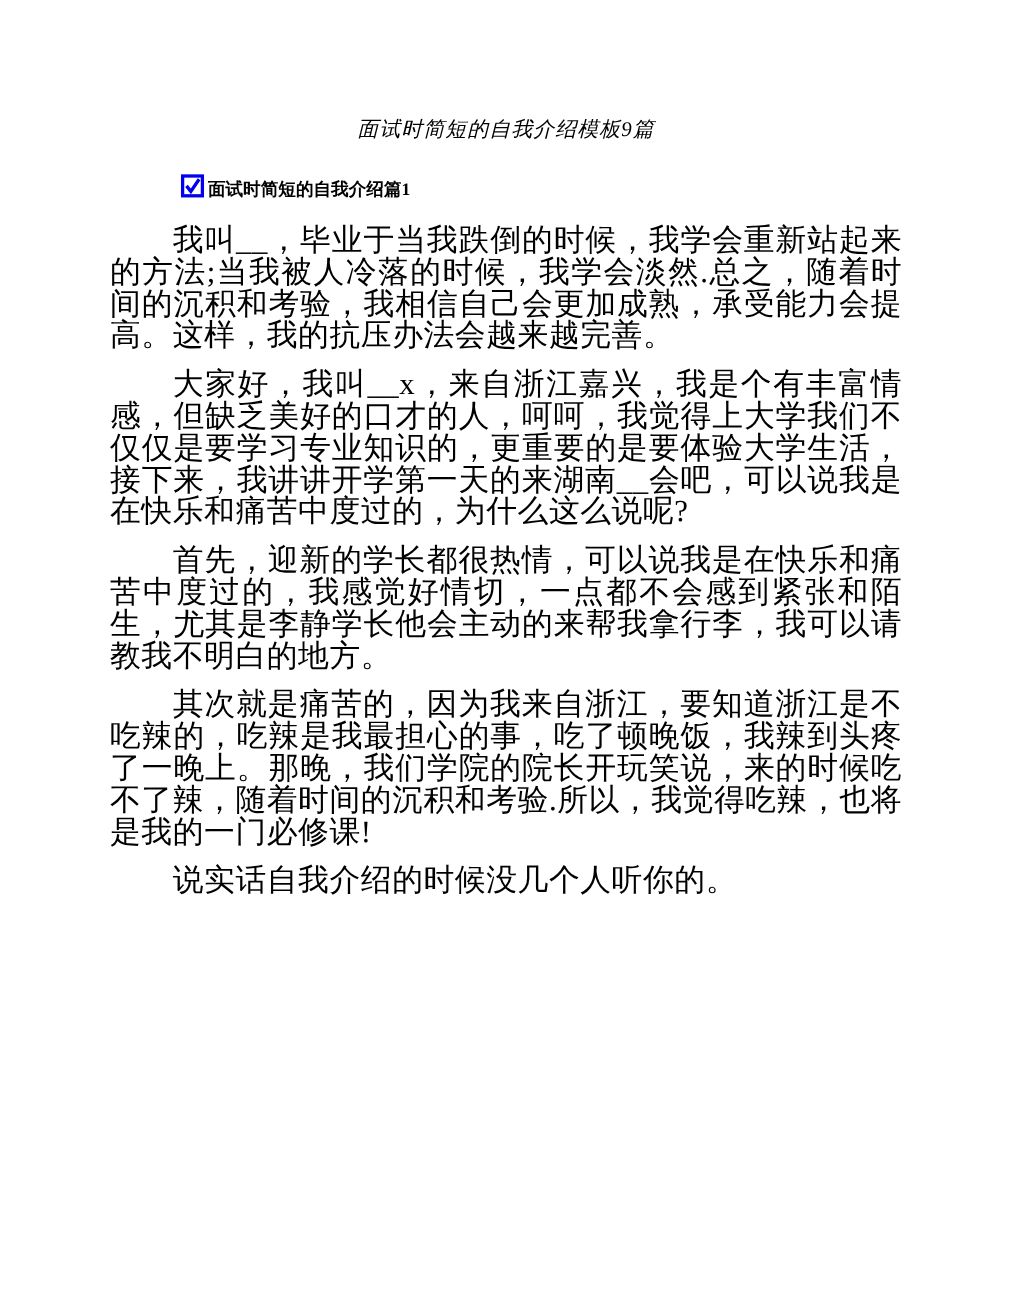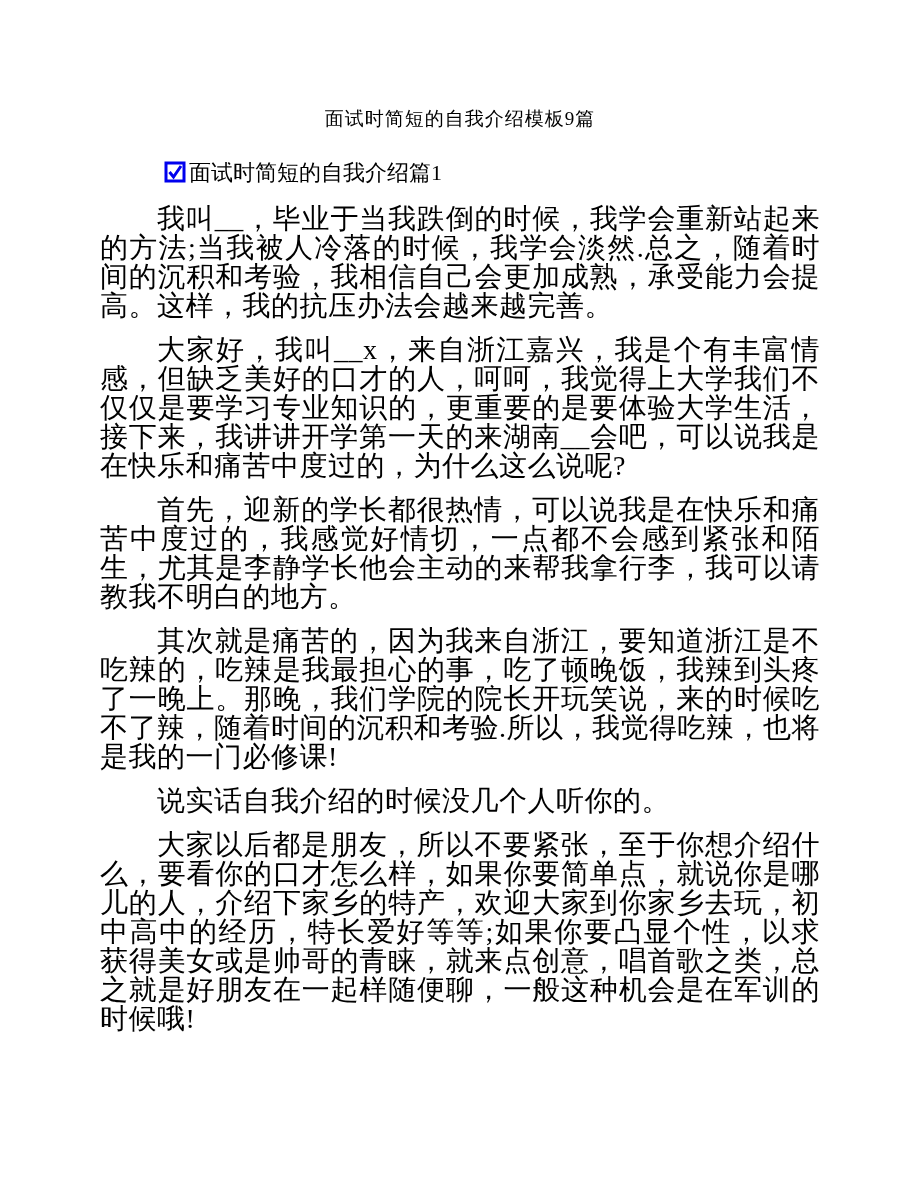--- a/index.html
+++ b/index.html
@@ -21,24 +21,25 @@
     padding: 106px 100px 40px 100px;
     background: #ffffff;
   }
   .doc-title {
     font-size: 19px;
     font-weight: 400;
     text-align: center;
     letter-spacing: 1px;
     line-height: 26px;
     margin: 0 0 26px 0;
+    font-style: italic;
   }
   .section-heading {
-    font-size: 22px;
-    font-weight: 400;
+    font-size: 16px;
+    font-weight: 700;
     line-height: 30px;
     margin: 24px 0 16px 0;
     padding-left: 64px;
     white-space: nowrap;
   }
   .checkbox {
     display: inline-block;
     width: 22px;
     height: 22px;
     vertical-align: -3px;
@@ -71,16 +72,15 @@
 
 
   <p class="para">大家好，我叫__x，来自浙江嘉兴，我是个有丰富情感，但缺乏美好的口才的人，呵呵，我觉得上大学我们不仅仅是要学习专业知识的，更重要的是要体验大学生活，接下来，我讲讲开学第一天的来湖南__会吧，可以说我是在快乐和痛苦中度过的，为什么这么说呢?</p>
 
   <p class="para">首先，迎新的学长都很热情，可以说我是在快乐和痛苦中度过的，我感觉好情切，一点都不会感到紧张和陌生，尤其是李静学长他会主动的来帮我拿行李，我可以请教我不明白的地方。</p>
 
   <p class="para">其次就是痛苦的，因为我来自浙江，要知道浙江是不吃辣的，吃辣是我最担心的事，吃了顿晚饭，我辣到头疼了一晚上。那晚，我们学院的院长开玩笑说，来的时候吃不了辣，随着时间的沉积和考验.所以，我觉得吃辣，也将是我的一门必修课!</p>
 
   <p class="para">说实话自我介绍的时候没几个人听你的。</p>
 
-  <p class="para">大家以后都是朋友，所以不要紧张，至于你想介绍什么，要看你的口才怎么样，如果你要简单点，就说你是哪儿的人，介绍下家乡的特产，欢迎大家到你家乡去玩，初中高中的经历，特长爱好等等;如果你要凸显个性，以求获得美女或是帅哥的青睐，就来点创意，唱首歌之类，总之就是好朋友在一起样随便聊，一般这种机会是在军训的时候哦!</p>
 
 
 </div>
 
 </body></html>

